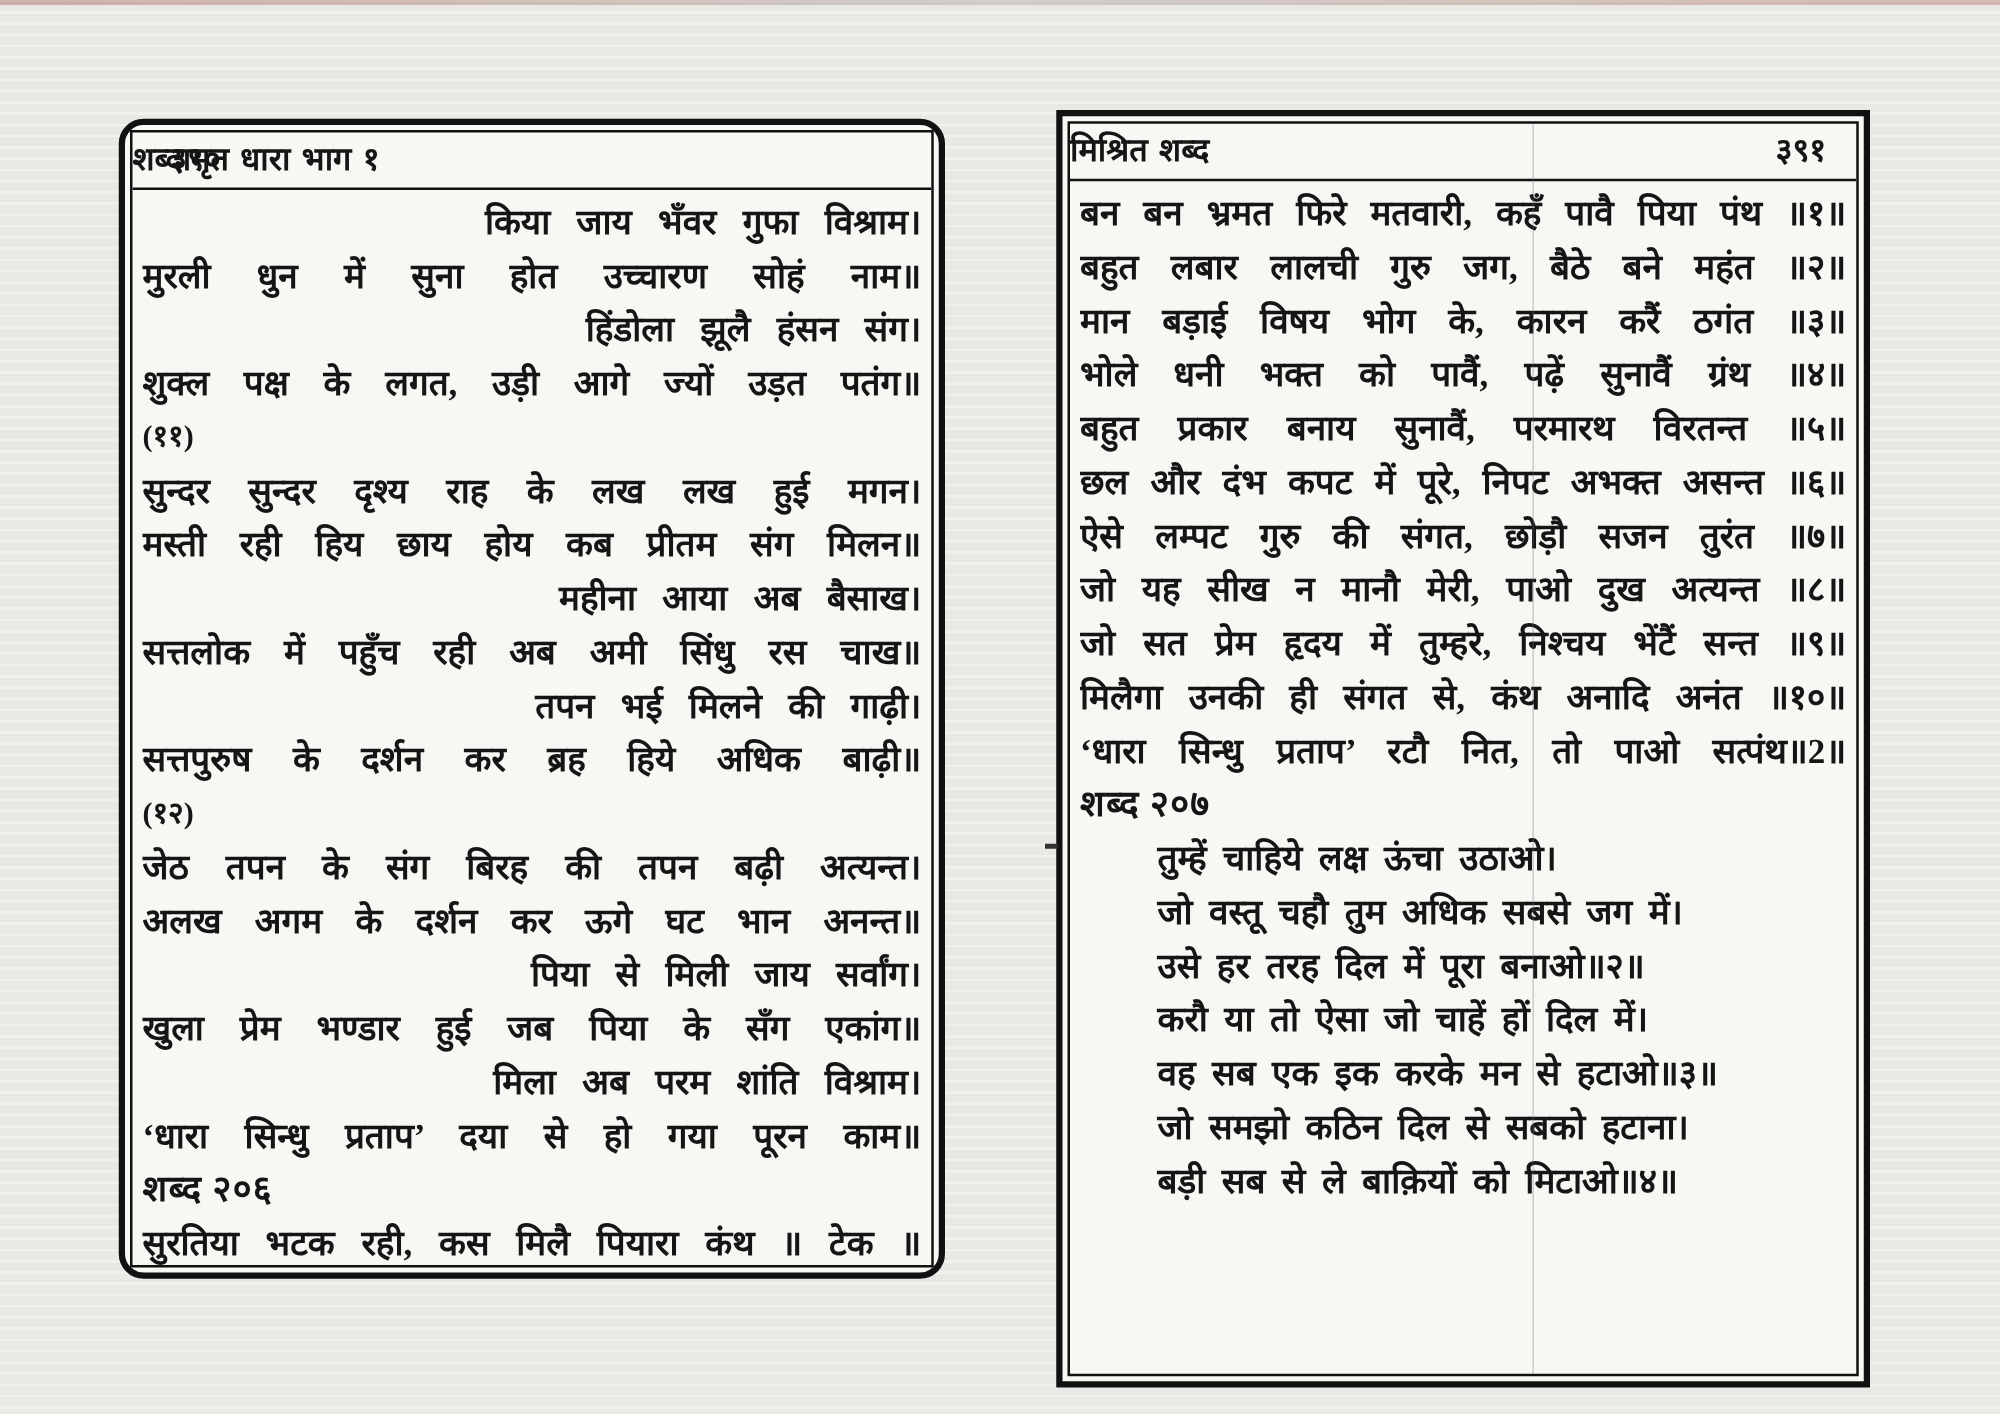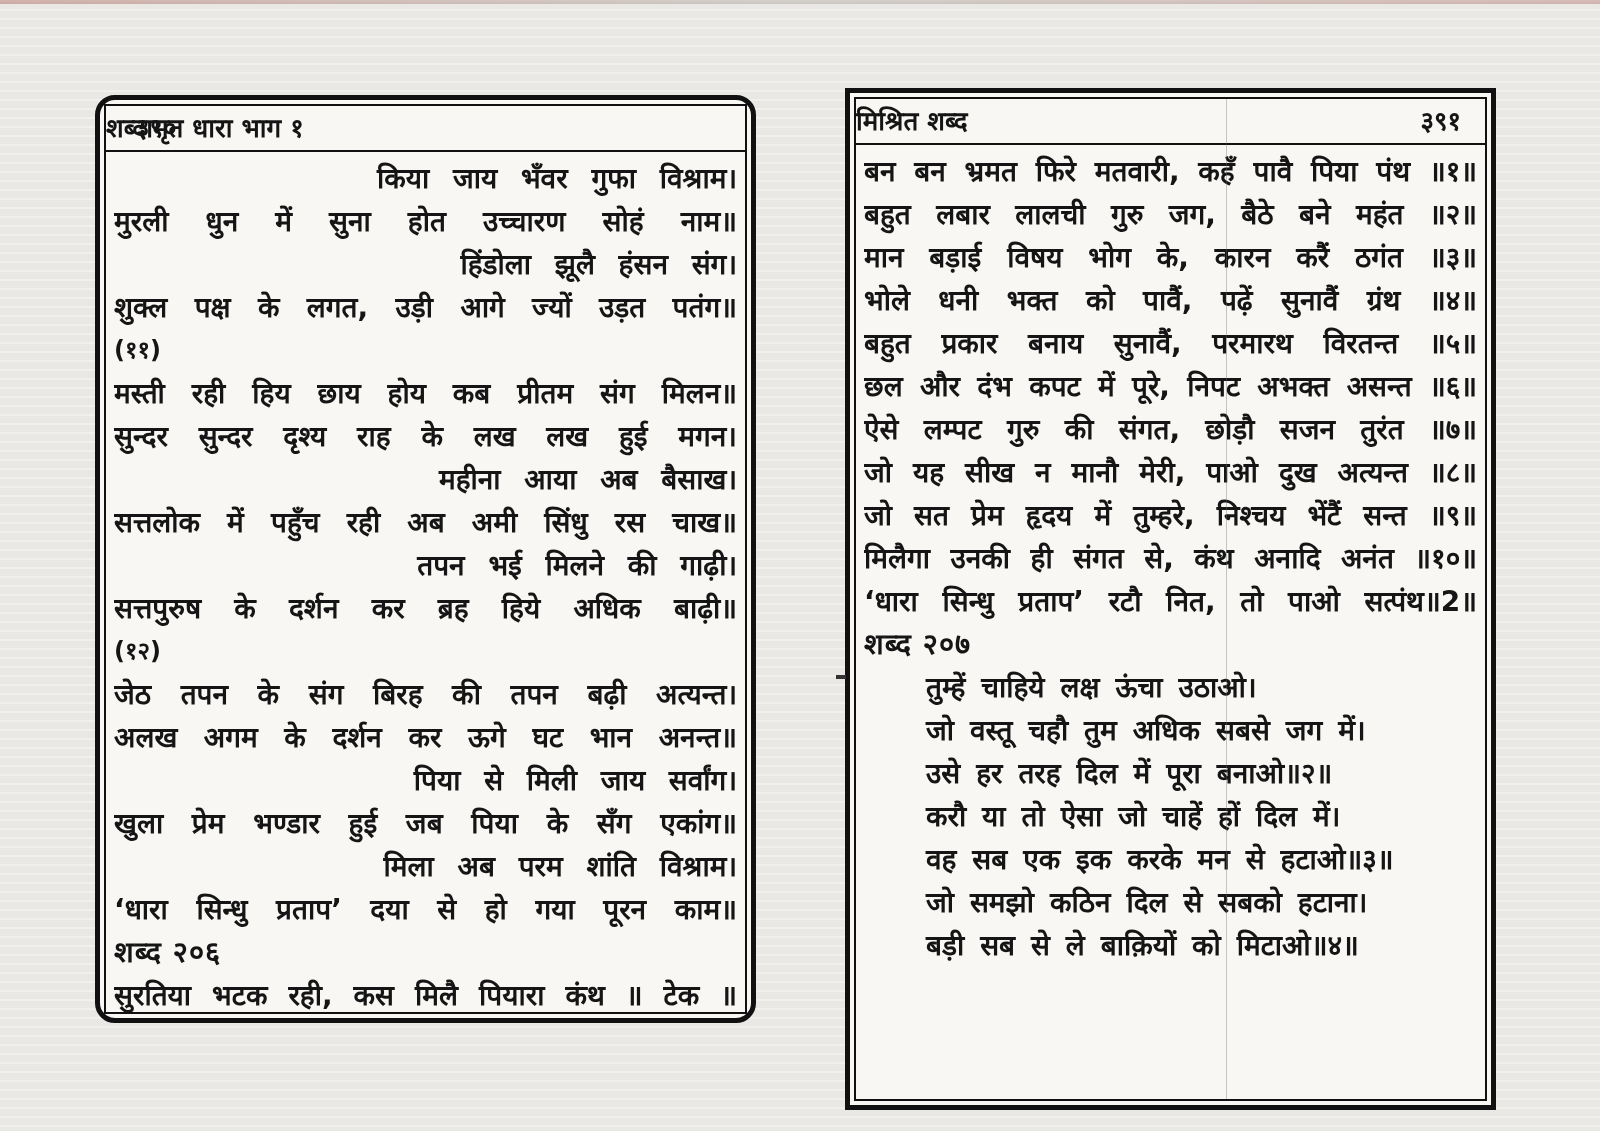--- a/index.html
+++ b/index.html
@@ -27,21 +27,21 @@
 
   .hdr{
     position:relative;height:44px;border-bottom:2px solid #111;
     font-weight:bold;font-size:26px;line-height:44px;
   }
   .hdr .pnum{position:absolute;top:0;}
   .hdr .pnum.at-left{left:30px;}
   .hdr .pnum.at-right{right:24px;text-align:center;}
   .hdr .htitle{position:absolute;left:0;right:0;}
 
-  .body{position:relative;padding:5px 8px 0 8px;}
+  .body{position:relative;padding:5px 8px 0 8px;font-family:Liberation Serif, serif;}
   .ln{
     height:43px;line-height:43px;font-size:28px;font-weight:bold;
     overflow:hidden;white-space:nowrap;
   }
   .ln.j{white-space:normal;text-align:justify;text-align-last:justify;}
   .ln.r{text-align:right;word-spacing:.5em;}
   .ln.c{text-align:left;font-size:24px;}
   .ln.h{text-align:left;font-weight:800;font-size:29px;letter-spacing:1px;}
   .ln.i{padding-left:62px;word-spacing:.22em;}
 
@@ -63,22 +63,22 @@
     <div class="hdr">
       <span class="pnum at-left">३९०</span>
       <span class="htitle">शब्दामृत धारा भाग १</span>
     </div>
     <div class="body">
       <div class="ln r">किया जाय भँवर गुफा विश्राम।</div>
       <div class="ln j">मुरली धुन में सुना होत उच्चारण सोहं नाम॥</div>
       <div class="ln r">हिंडोला झूलै हंसन संग।</div>
       <div class="ln j">शुक्ल पक्ष के लगत, उड़ी आगे ज्यों उड़त पतंग॥</div>
       <div class="ln c">(११)</div>
+      <div class="ln j">सुन्दर सुन्दर दृश्य राह के लख लख हुई मगन।</div>
       <div class="ln j">मस्ती रही हिय छाय होय कब प्रीतम संग मिलन॥</div>
-      <div class="ln j">सुन्दर सुन्दर दृश्य राह के लख लख हुई मगन।</div>
       <div class="ln r">महीना आया अब बैसाख।</div>
       <div class="ln j">सत्तलोक में पहुँच रही अब अमी सिंधु रस चाख॥</div>
       <div class="ln r">तपन भई मिलने की गाढ़ी।</div>
       <div class="ln j">सत्तपुरुष के दर्शन कर ब्रह हिये अधिक बाढ़ी॥</div>
       <div class="ln c">(१२)</div>
       <div class="ln j">जेठ तपन के संग बिरह की तपन बढ़ी अत्यन्त।</div>
       <div class="ln j">अलख अगम के दर्शन कर ऊगे घट भान अनन्त॥</div>
       <div class="ln r">पिया से मिली जाय सर्वांग।</div>
       <div class="ln j">खुला प्रेम भण्डार हुई जब पिया के सँग एकांग॥</div>
       <div class="ln r">मिला अब परम शांति विश्राम।</div>

